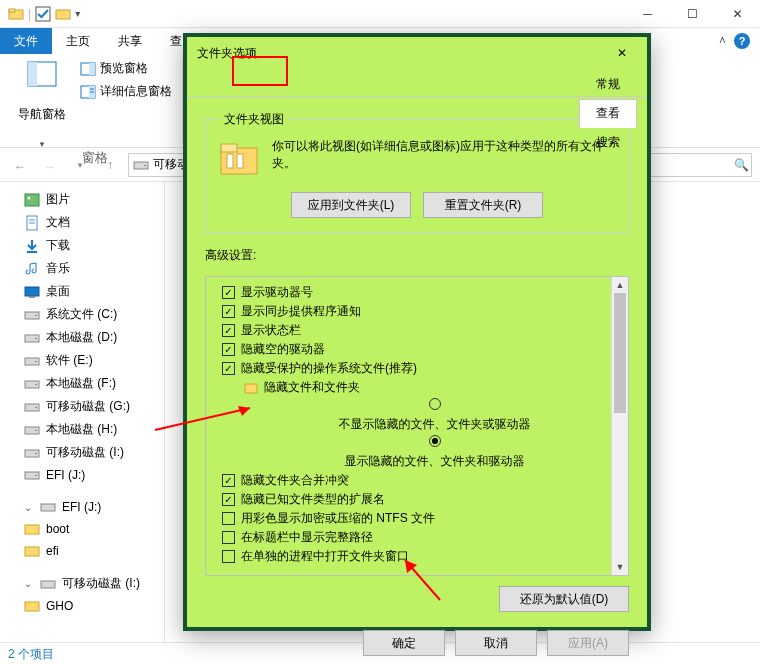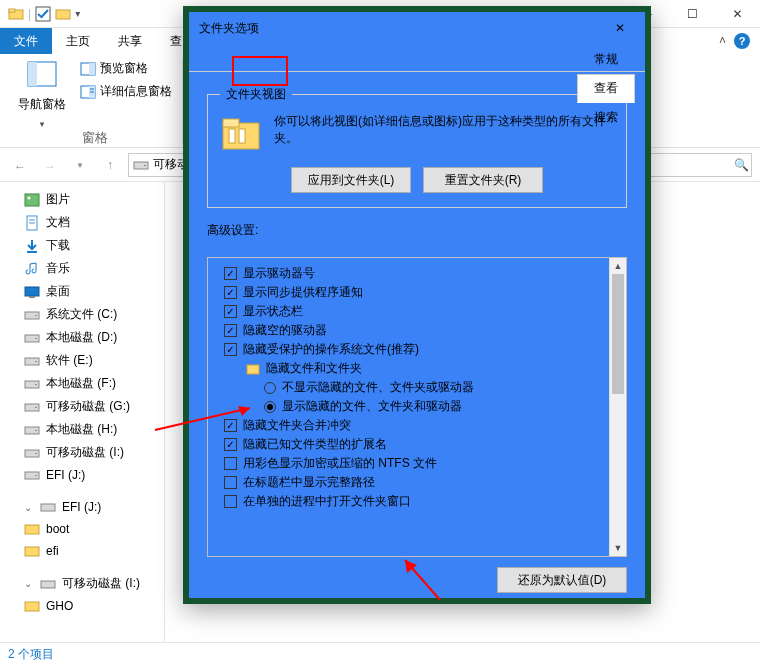--- a/index.html
+++ b/index.html
@@ -21,21 +21,21 @@
 
 .ribbon-tabs { height: 26px; display: flex; align-items: stretch; }
 .ribbon-tabs .file-tab { background: #1979ca; color: #fff; padding: 4px 14px; display: flex; align-items: center; }
 .ribbon-tabs .tab { padding: 4px 14px; display: flex; align-items: center; }
 .ribbon-tabs .help-area { margin-left: auto; display: flex; align-items: center; gap: 8px; padding-right: 10px; }
 .help-icon { width: 16px; height: 16px; border-radius: 50%; background: #1979ca; color: #fff; display: flex; align-items: center; justify-content: center; font-size: 11px; font-weight: bold; }
 
 
 .ribbon-body { height: 94px; border-bottom: 1px solid #e0e0e0; display: flex; padding: 4px 8px; }
 .ribbon-group { display: flex; flex-direction: column; align-items: center; border-right: 1px solid #e8e8e8; padding: 0 10px; }
-.nav-pane-btn { display: flex; flex-direction: column; align-items: center; gap: 6px; }
+.nav-pane-btn { display: flex; flex-direction: column; align-items: center; gap: 16px; }
 .big-icon { width: 32px; height: 32px; }
 .ribbon-small { display: flex; align-items: center; gap: 4px; margin: 2px 0; }
 .small-icon { width: 16px; height: 16px; }
 .group-label { margin-top: auto; color: #666; font-size: 13px; }
 
 
 .addr-row { height: 34px; display: flex; align-items: center; gap: 6px; padding: 0 8px; border-bottom: 1px solid #e5e5e5; }
 .nav-arrow { width: 24px; height: 24px; display: flex; align-items: center; justify-content: center; color: #888; border-radius: 2px; }
 .addr-box { flex: 1; height: 24px; border: 1px solid #ccc; display: flex; align-items: center; padding: 0 4px; gap: 4px; }
 .search-box { width: 180px; height: 24px; border: 1px solid #ccc; display: flex; align-items: center; padding: 0 6px; color: #888; }
@@ -48,53 +48,53 @@
 .sidebar-item.indent2 { }
 .sidebar-item .si-icon { width: 16px; height: 16px; flex-shrink: 0; }
 .chev { width: 10px; color: #666; font-size: 10px; }
 
 .content { flex: 1; position: relative; }
 
 
 .statusbar { height: 24px; border-top: 1px solid #e5e5e5; display: flex; align-items: center; padding: 0 8px; color: #1979ca; gap: 12px; }
 
 
-.dialog { position: absolute; left: 183px; top: 6px; width: 468px; height: 598px; background: #3b82f6; border: 6px solid #14532d; box-shadow: 0 6px 24px rgba(0,0,0,.35); z-index: 50; }
+.dialog { position: absolute; left: 183px; top: 33px; width: 468px; height: 598px; background: #bef264; border: 4px solid #14532d; box-shadow: 0 6px 24px rgba(0,0,0,.35); z-index: 50; }
 .dialog-title { height: 32px; display: flex; align-items: center; padding: 0 10px; }
 .dialog-title .close { margin-left: auto; width: 30px; height: 30px; display: flex; align-items: center; justify-content: center; cursor: pointer;}
 .dialog-tabs { display: flex; align-items: flex-end; padding: 0 10px; height: 28px; border-bottom: 1px solid #ccc; flex-direction: column; }
 .dialog-tabs .dtab { padding: 5px 16px; border: 1px solid transparent; position: relative; top: 1px; }
 .dialog-tabs .dtab.active { border: 1px solid #ccc; border-bottom: 1px solid #fff; background: #fff; }
 .dialog-body { padding: 14px 18px 10px 18px; }
 
 
 .hl-box { position: absolute; border: 2px solid #ff0000; pointer-events: none; }
 .hl-tab { left: 232px; top: 56px; width: 56px; height: 30px; z-index: 60; }
 
 fieldset { border: 1px solid #d0d0d0; padding: 10px 12px 14px 12px; margin-bottom: 14px; }
 legend { padding: 0 6px; }
 .fv-row { display: flex; gap: 12px; }
 .fv-icon { width: 42px; height: 42px; flex-shrink: 0; }
 .fv-text { flex: 1; }
 .fv-btns { display: flex; gap: 12px; margin-top: 12px; justify-content: center;}
 .dlg-btn { min-width: 120px; height: 26px; border: 1px solid #adadad; background: #e1e1e1; cursor: pointer; }
 .dlg-btn.disabled { color: #999; }
 
-.adv-label { margin-bottom: 18px; }
+.adv-label { margin-bottom: 12px; }
 .adv-box { border: 1px solid #c0c0c0; height: 300px; position: relative; display: flex; }
 .adv-list { flex: 1; padding: 6px 4px; overflow: hidden; }
 .adv-scroll { width: 17px; background: #f0f0f0; border-left: 1px solid #dcdcdc; position: relative; }
 .scroll-thumb { position: absolute; left: 2px; right: 2px; top: 16px; height: 120px; background: #c2c2c2; }
 .scroll-arrow { position: absolute; left: 0; right: 0; height: 16px; display: flex; align-items: center; justify-content: center; color: #555; font-size: 9px; }
 .scroll-arrow.top { top: 0; }
 .scroll-arrow.bot { bottom: 0; }
 
 .tree-item { display: flex; align-items: center; gap: 6px; padding: 1px 0 1px 10px; }
 .tree-item.lvl2 { padding-left: 34px; }
-.tree-item.lvl3 { padding-left: 52px; }
+.tree-item.lvl3 { padding-left: 52px; flex-direction: column; }
 .chk { width: 13px; height: 13px; border: 1px solid #333; display: inline-flex; align-items: center; justify-content: center; font-size: 10px; line-height: 1; }
 .chk.checked::after { content: "✓"; color: #000; }
 .rad { width: 12px; height: 12px; border: 1px solid #333; border-radius: 50%; display: inline-flex; align-items: center; justify-content: center; }
 .rad.sel::after { content: ""; width: 6px; height: 6px; background: #000; border-radius: 50%; }
 .folder-node-icon { width: 14px; height: 14px; }
 
 .restore-row { display: flex; justify-content: flex-end; margin-top: 10px; }
 .dlg-footer { display: flex; justify-content: flex-end; gap: 10px; margin-top: 18px; }
 .dlg-footer .dlg-btn { min-width: 82px; }
 
@@ -429,20 +429,25 @@
         <div class="scroll-arrow top">▲</div>
         <div class="scroll-thumb"></div>
         <div class="scroll-arrow bot">▼</div>
       </div>
     </div>
 
     <div class="restore-row">
       <button class="dlg-btn" style="min-width:130px">还原为默认值(D)</button>
     </div>
 
+    <div class="dlg-footer">
+      <button class="dlg-btn">确定</button>
+      <button class="dlg-btn">取消</button>
+      <button class="dlg-btn disabled">应用(A)</button>
+    </div>
   </div>
 </div>
 
 <div class="hl-box hl-tab"></div>
 
 <svg class="arrow-svg" style="left:150px;top:400px;width:120px;height:40px" viewBox="0 0 120 40">
   <line x1="5" y1="30" x2="100" y2="8" stroke="#ff0000" stroke-width="2"></line>
   <polygon points="100,8 88,6 92,16" fill="#ff0000"></polygon>
 </svg>
 <svg class="arrow-svg" style="left:390px;top:545px;width:60px;height:60px" viewBox="0 0 60 60">

